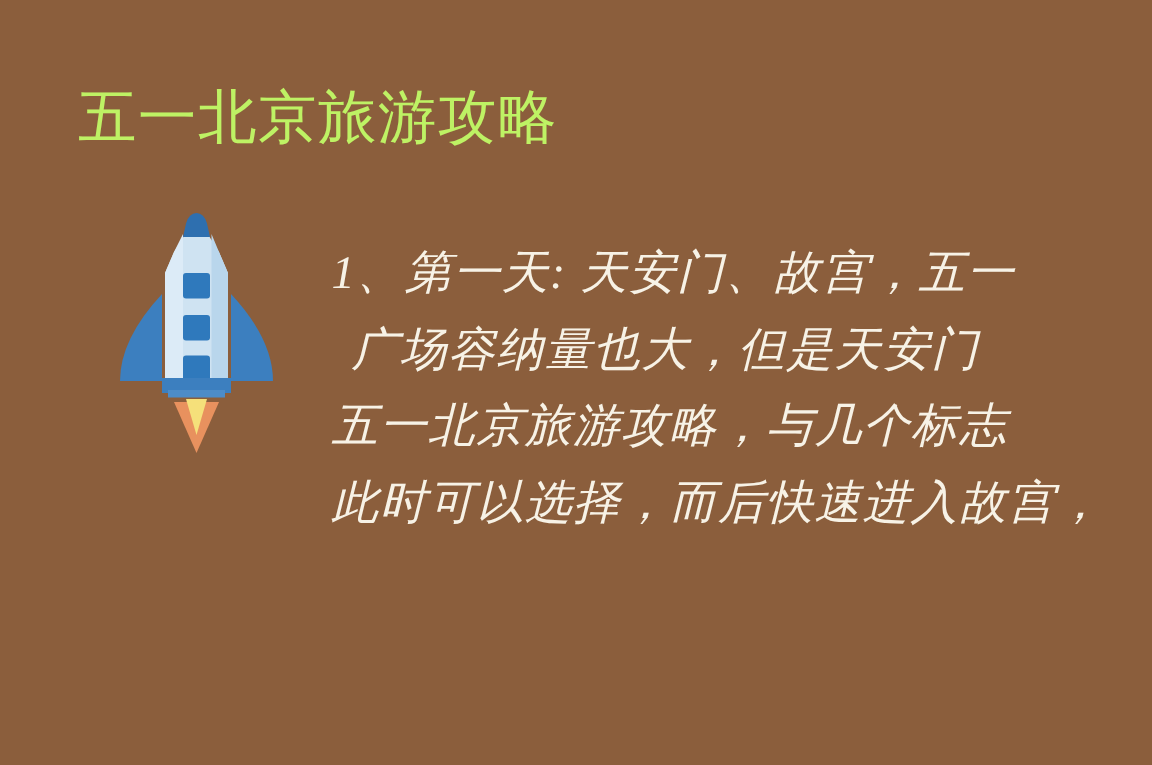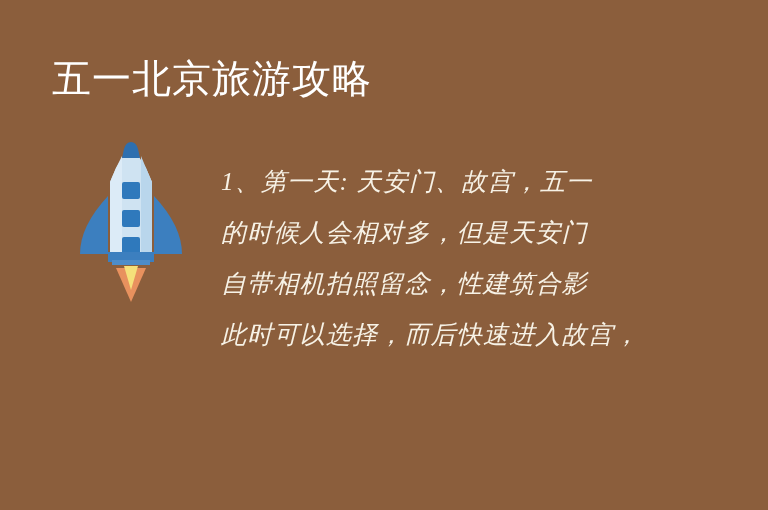--- a/index.html
+++ b/index.html
@@ -46,36 +46,36 @@
   }
   #rocket svg { display: block; width: 106px; height: 160px; }
 
   
   #body-text {
     position: absolute;
     left: 221px;
     top: 156px;
     width: 432px;
     font-family: "Liberation Serif", "DejaVu Serif", serif;
-    font-size: 25px;
+    font-size: 31px;
     line-height: 51px;
     color: #F7F2E6;
     letter-spacing: 1.2px;
     font-style: italic;
     word-break: break-all;
-    text-align: left;
+    text-align: right;
   }
   #body-text .ln { display: block; white-space: nowrap; }
 </style>
 </head>
 <body>
 
 <div id="slide" style="background: rgb(139, 94, 60);">
 
-  <div id="title" style="color: #ffffff;">五一北京旅游攻略</div>
+  <div id="title" style="color: #bef264;">五一北京旅游攻略</div>
 
   <div id="rocket">
     <svg viewBox="0 0 106 160" xmlns="http://www.w3.org/2000/svg">
 
       <path d="M30 54 L30 112 L2 112 Q2 84 30 54 Z" fill="#3C7FBF"></path>
 
       <path d="M76 54 L76 112 L104 112 Q104 84 76 54 Z" fill="#3C7FBF"></path>
 
       <path d="M53 2
                L68 26
@@ -98,18 +98,18 @@
       <rect x="30" y="110" width="46" height="10" fill="#3C7FBF"></rect>
       <rect x="34" y="118" width="38" height="5" fill="#4D8CC8"></rect>
 
       <path d="M53 160 L38 126 L68 126 Z" fill="#E8915E"></path>
       <path d="M53 148 L46 124 L60 124 Z" fill="#F5E07A"></path>
     </svg>
   </div>
 
   <div id="body-text" style="color: rgb(247, 242, 230);">
     <span class="ln">1、第一天: 天安门、故宫，五一</span>
-    <span class="ln">的时候人会相对多，但是天安门</span>
-    <span class="ln">自带相机拍照留念，性建筑合影</span>
+    <span class="ln">广场容纳量也大，但是天安门</span>
+    <span class="ln">五一北京旅游攻略，与几个标志</span>
     <span class="ln">此时可以选择，而后快速进入故宫，</span>
   </div>
 
 </div>
 
 </body></html>

